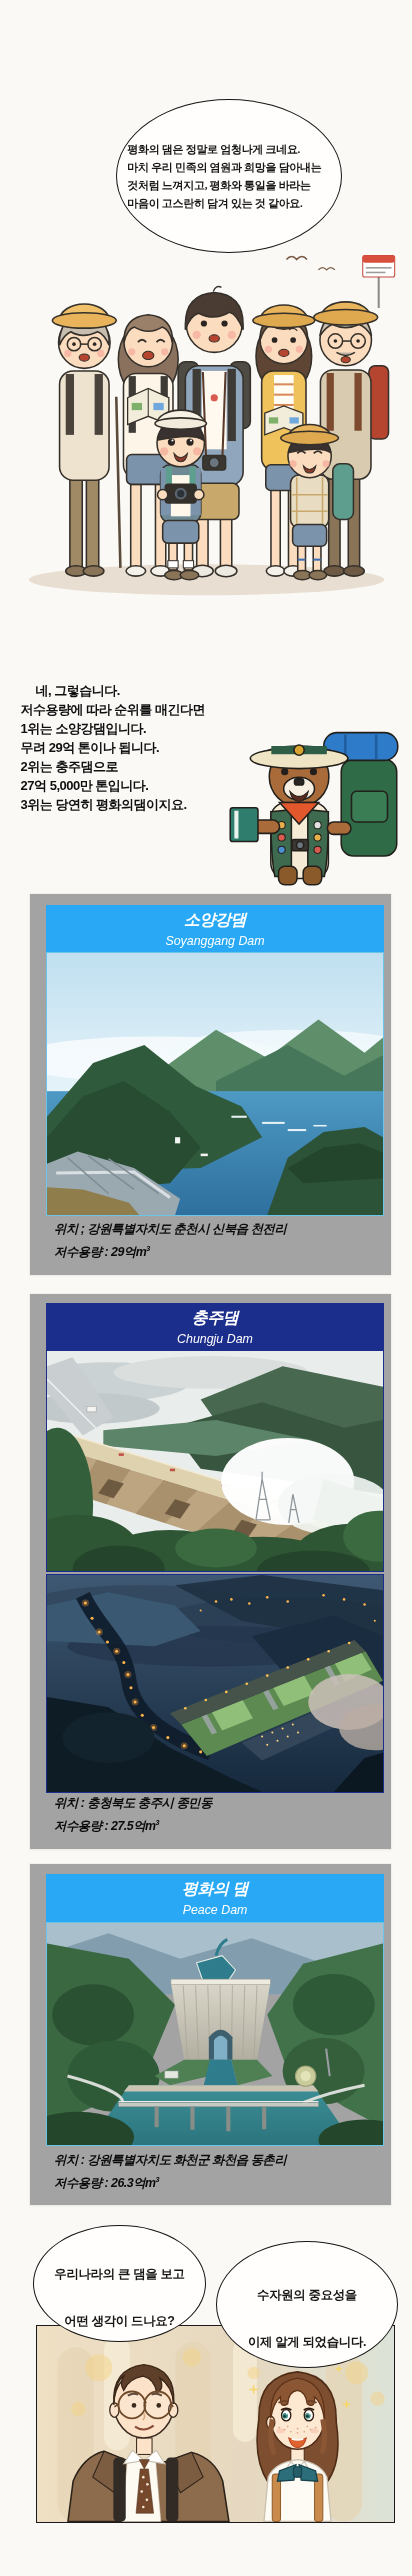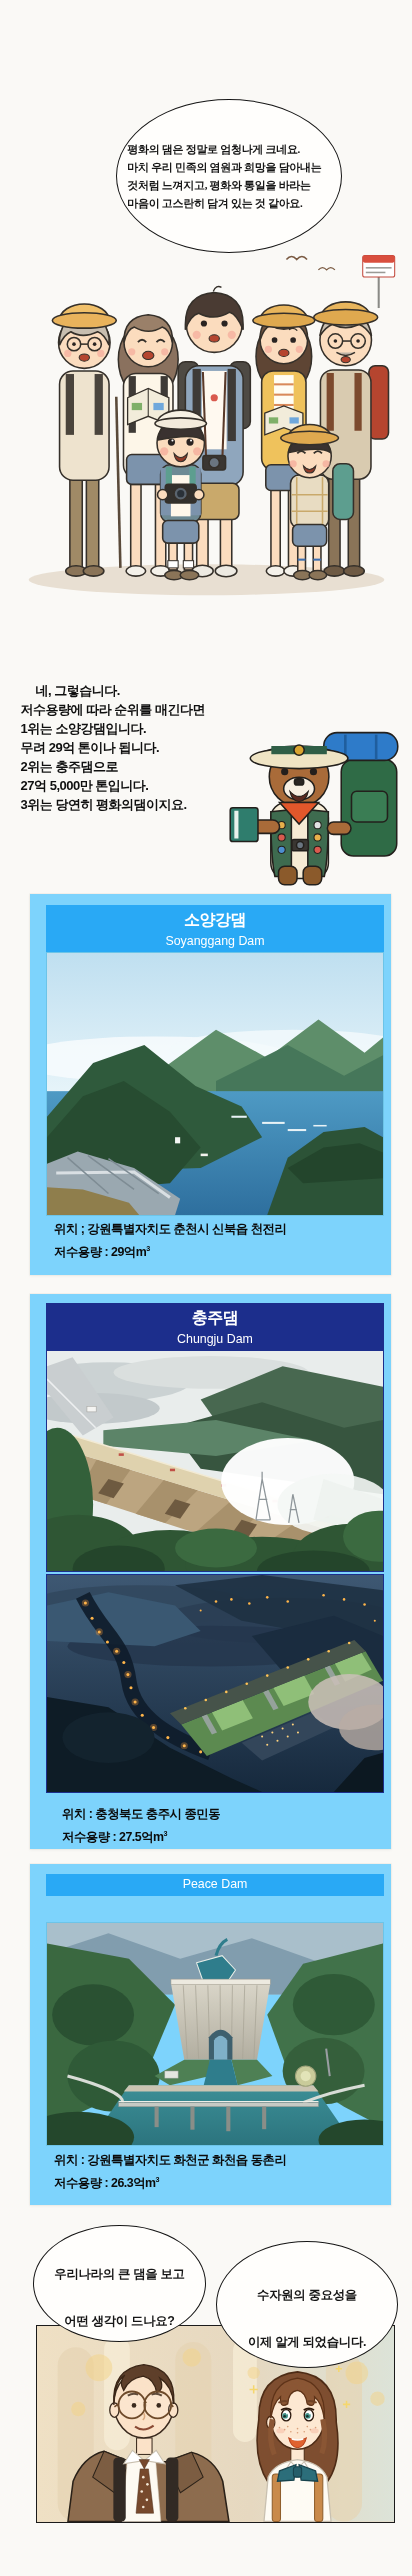--- a/index.html
+++ b/index.html
@@ -12,22 +12,22 @@
   .top-bubble{left:116px;top:99px;width:214px;height:152px;padding-left:10.3px;font-family:Liberation Serif, serif;}
   .top-bubble .bl{font-size:11px;line-height:18px;letter-spacing:-0.3px;}
   .q-bubble{left:33px;top:2225px;width:171px;height:115px;align-items:center;}
   .a-bubble{left:216px;top:2241px;width:180px;height:125px;align-items:center;}
   .q-bubble .bl,.a-bubble .bl{font-size:12.4px;line-height:19px;letter-spacing:-0.3px;margin-top:28px;}
   
   .narration{position:absolute;left:20.6px;top:681px;font-weight:bold;font-size:13px;
              line-height:19px;letter-spacing:-0.5px;color:#101010;}
   .narration .n0{margin-left:15px;}
   
-  .dam-card{position:absolute;left:30px;width:361px;background:#7dd3fc;
-            box-shadow:0 0 0 0.5px #EBE7E0, 0 1px 3.1px rgba(0,0,0,0.06);}
+  .dam-card{position:absolute;left:30px;width:361px;background:#a3a3a3;
+            box-shadow:0 0 0 0.5px #EBE7E0, 0 1px 3.1px rgba(0,0,0,0.06);font-style:italic;}
   .dam-header{position:absolute;left:16px;top:0;width:338px;text-align:center;color:#FFFFFF;}
   .dam-header.light{background:#29A9F5;}
   .dam-header.navy{background:#1C2E8C;border-bottom:1.5px solid #0F1A5E;}
   .dam-title-ko{font-size:16px;font-weight:bold;letter-spacing:-0.5px;padding-top:4.6px;}
   .dam-title-en{font-size:12.4px;padding-top:3.1px;padding-bottom:5px;}
   .photo{position:absolute;left:16px;width:338px;overflow:hidden;}
   .photo svg{display:block;width:100%;height:100%;}
   .frame-cyan{border:1px solid #6CC4E8;box-sizing:border-box;}
   .frame-navy{border:1px solid #1C2E8C;box-sizing:border-box;}
   .dam-caption{position:absolute;left:24px;font-weight:bold;font-size:12.4px;line-height:20px;
@@ -494,28 +494,29 @@
             <circle cx="470" cy="318" r="2"></circle>
             <circle cx="490" cy="310" r="2"></circle>
           </g>
         <ellipse cx="590" cy="250" rx="80" ry="55" fill="#CBBFB8" opacity=".85"></ellipse>
         <ellipse cx="640" cy="300" rx="70" ry="45" fill="#B9ACA4" opacity=".8"></ellipse>
         <path d="M0,427 L0,240 L120,260 L240,340 L360,400 L420,427 Z" fill="#0E1C26"></path>
         <ellipse cx="120" cy="320" rx="90" ry="50" fill="#13232E"></ellipse>
         <polygon points="560,427 620,360 656,350 656,427" fill="#0C1821"></polygon>
       </svg>
     </div>
-    <div class="dam-caption" style="top:510px;margin-left:8px;">
+    <div class="dam-caption" style="top:499px;">
       <div>위치 : 충청북도 충주시 종민동</div>
       <div><span>저수용량 : 27.5억m</span><sup>3</sup></div>
     </div>
   </section>
 
   <section class="dam-card" style="top:1864px;height:341px;">
     <header class="dam-header light" style="top:10.3px;">
+      <div class="dam-title-ko">평화의 댐</div>
       <div class="dam-title-en">Peace Dam</div>
     </header>
     <div class="photo frame-cyan" style="top:58px;height:224px;">
       <svg viewBox="0 0 656 435" preserveAspectRatio="none">
         <defs>
           <linearGradient id="pd-face" x1="0" y1="0" x2="0" y2="1">
               <stop offset="0" stop-color="#D9D5C8"></stop>
               <stop offset="1" stop-color="#B2AEA0"></stop>
             </linearGradient>
           <linearGradient id="pd-lake" x1="0" y1="0" x2="0" y2="1">

